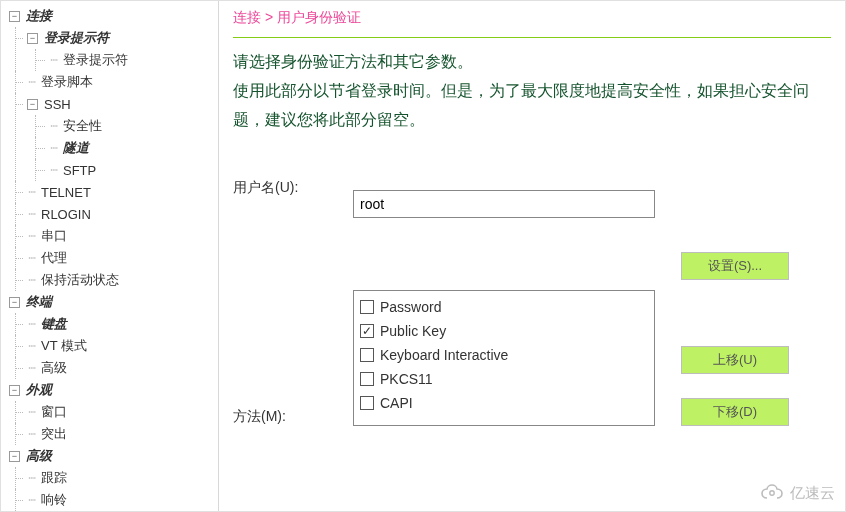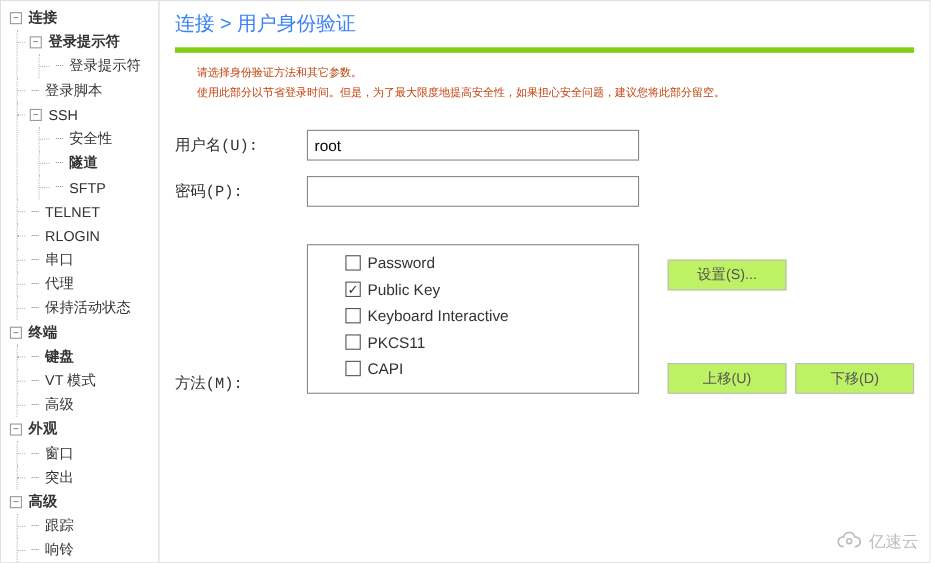--- a/index.html
+++ b/index.html
@@ -47,21 +47,21 @@
     background: #fff;
   }
   .dash {
     display:inline-block;
     color:#999;
     margin-right:2px;
     font-size:12px;
     width:10px; text-align:center;
   }
   .lbl { padding: 0 2px; }
-  .lbl.bold { font-weight: 700; }
+  .lbl.bold { font-weight: 700; font-style: italic; }
   .depth0 > .node { padding-left: 8px; }
   .depth1 > .node { padding-left: 26px; }
   .depth2 > .node { padding-left: 48px; }
   
   .depth1::before, .depth2::before {
     content:""; position:absolute; left:14px; top:0; bottom:0;
     border-left:1px dotted #bbb;
   }
   .depth2::before { left:34px; }
   .depth2::after {
@@ -73,78 +73,76 @@
     border-top:1px dotted #bbb;
   }
 
   
   .main {
     flex: 1;
     padding: 6px 14px 0 14px;
     position: relative;
   }
   .breadcrumb {
-    color: #3b82f6;
-    font-size: 18px;
+    color: #ec4899;
+    font-size: 14px;
     padding: 2px 0 10px 0;
-    border-bottom: 5px solid #84cc16;
+    border-bottom: 1px solid #84cc16;
   }
   .desc {
-    color: #c2410c;
-    font-size: 10px;
+    color: #14532d;
+    font-size: 16px;
     line-height: 1.8;
     padding: 10px 0 24px 0;
-    margin-left: 20px;
   }
   .form-row {
     display: flex; align-items: center;
     margin-bottom: 14px;
   }
   .form-label {
     width: 120px;
     font-size: 14px;
     color: #333;
-    font-family: Liberation Mono, monospace;
   }
   .text-input {
     flex: 0 0 302px;
     height: 28px;
     border: 1px solid #878787;
     padding: 2px 6px;
     font-size: 14px;
     font-family: inherit;
     outline: none;
+    margin-top: 32px;
   }
   .method-row { align-items: flex-end; margin-top: 34px; }
   .method-list {
     flex: 0 0 302px;
     border: 1px solid #878787;
     padding: 4px 6px 10px 6px;
     font-size: 14px;
   }
   .method-item {
     display: flex; align-items: center;
     height: 24px;
     gap: 6px;
-    margin-left: 28px;
   }
   .chk {
     width:14px; height:14px;
     border:1px solid #555;
     display:inline-flex; align-items:center; justify-content:center;
     font-size:12px; line-height:1;
     color:#333;
   }
   .chk.checked::after { content:"✓"; }
   .btn-col {
     margin-left: 26px;
     display: flex; flex-direction: column; gap: 66px;
     padding-top: 0;
   }
-  .btn-sub { display:flex; flex-direction:row; gap:8px; }
+  .btn-sub { display:flex; flex-direction:column; gap:24px; }
   button.win {
     width: 108px; height: 28px;
     background: #bef264;
     border: 1px solid #bdbdbd;
     font-family: inherit;
     font-size: 13px;
     color: #555;
     cursor: default;
   }
   button.win:disabled { color:#888; }
@@ -328,24 +326,20 @@
     <div class="desc" id="desc">
         <div>请选择身份验证方法和其它参数。</div>
         <div>使用此部分以节省登录时间。但是，为了最大限度地提高安全性，如果担心安全问题，建议您将此部分留空。</div>
       </div>
 
     <div class="form-row">
       <div class="form-label">用户名(U):</div>
       <input class="text-input" type="text" value="root" style="">
     </div>
 
-    <div class="form-row">
-      <div class="form-label">密码(P):</div>
-      <input class="text-input" type="password" value="" style="">
-    </div>
 
     <div class="form-row method-row">
       <div class="form-label">方法(M):</div>
       <div class="method-list" id="method-list">
           <div class="method-item">
             <span class="chk"></span>
             <span>Password</span>
           </div>
           <div class="method-item">
             <span class="chk checked"></span>

